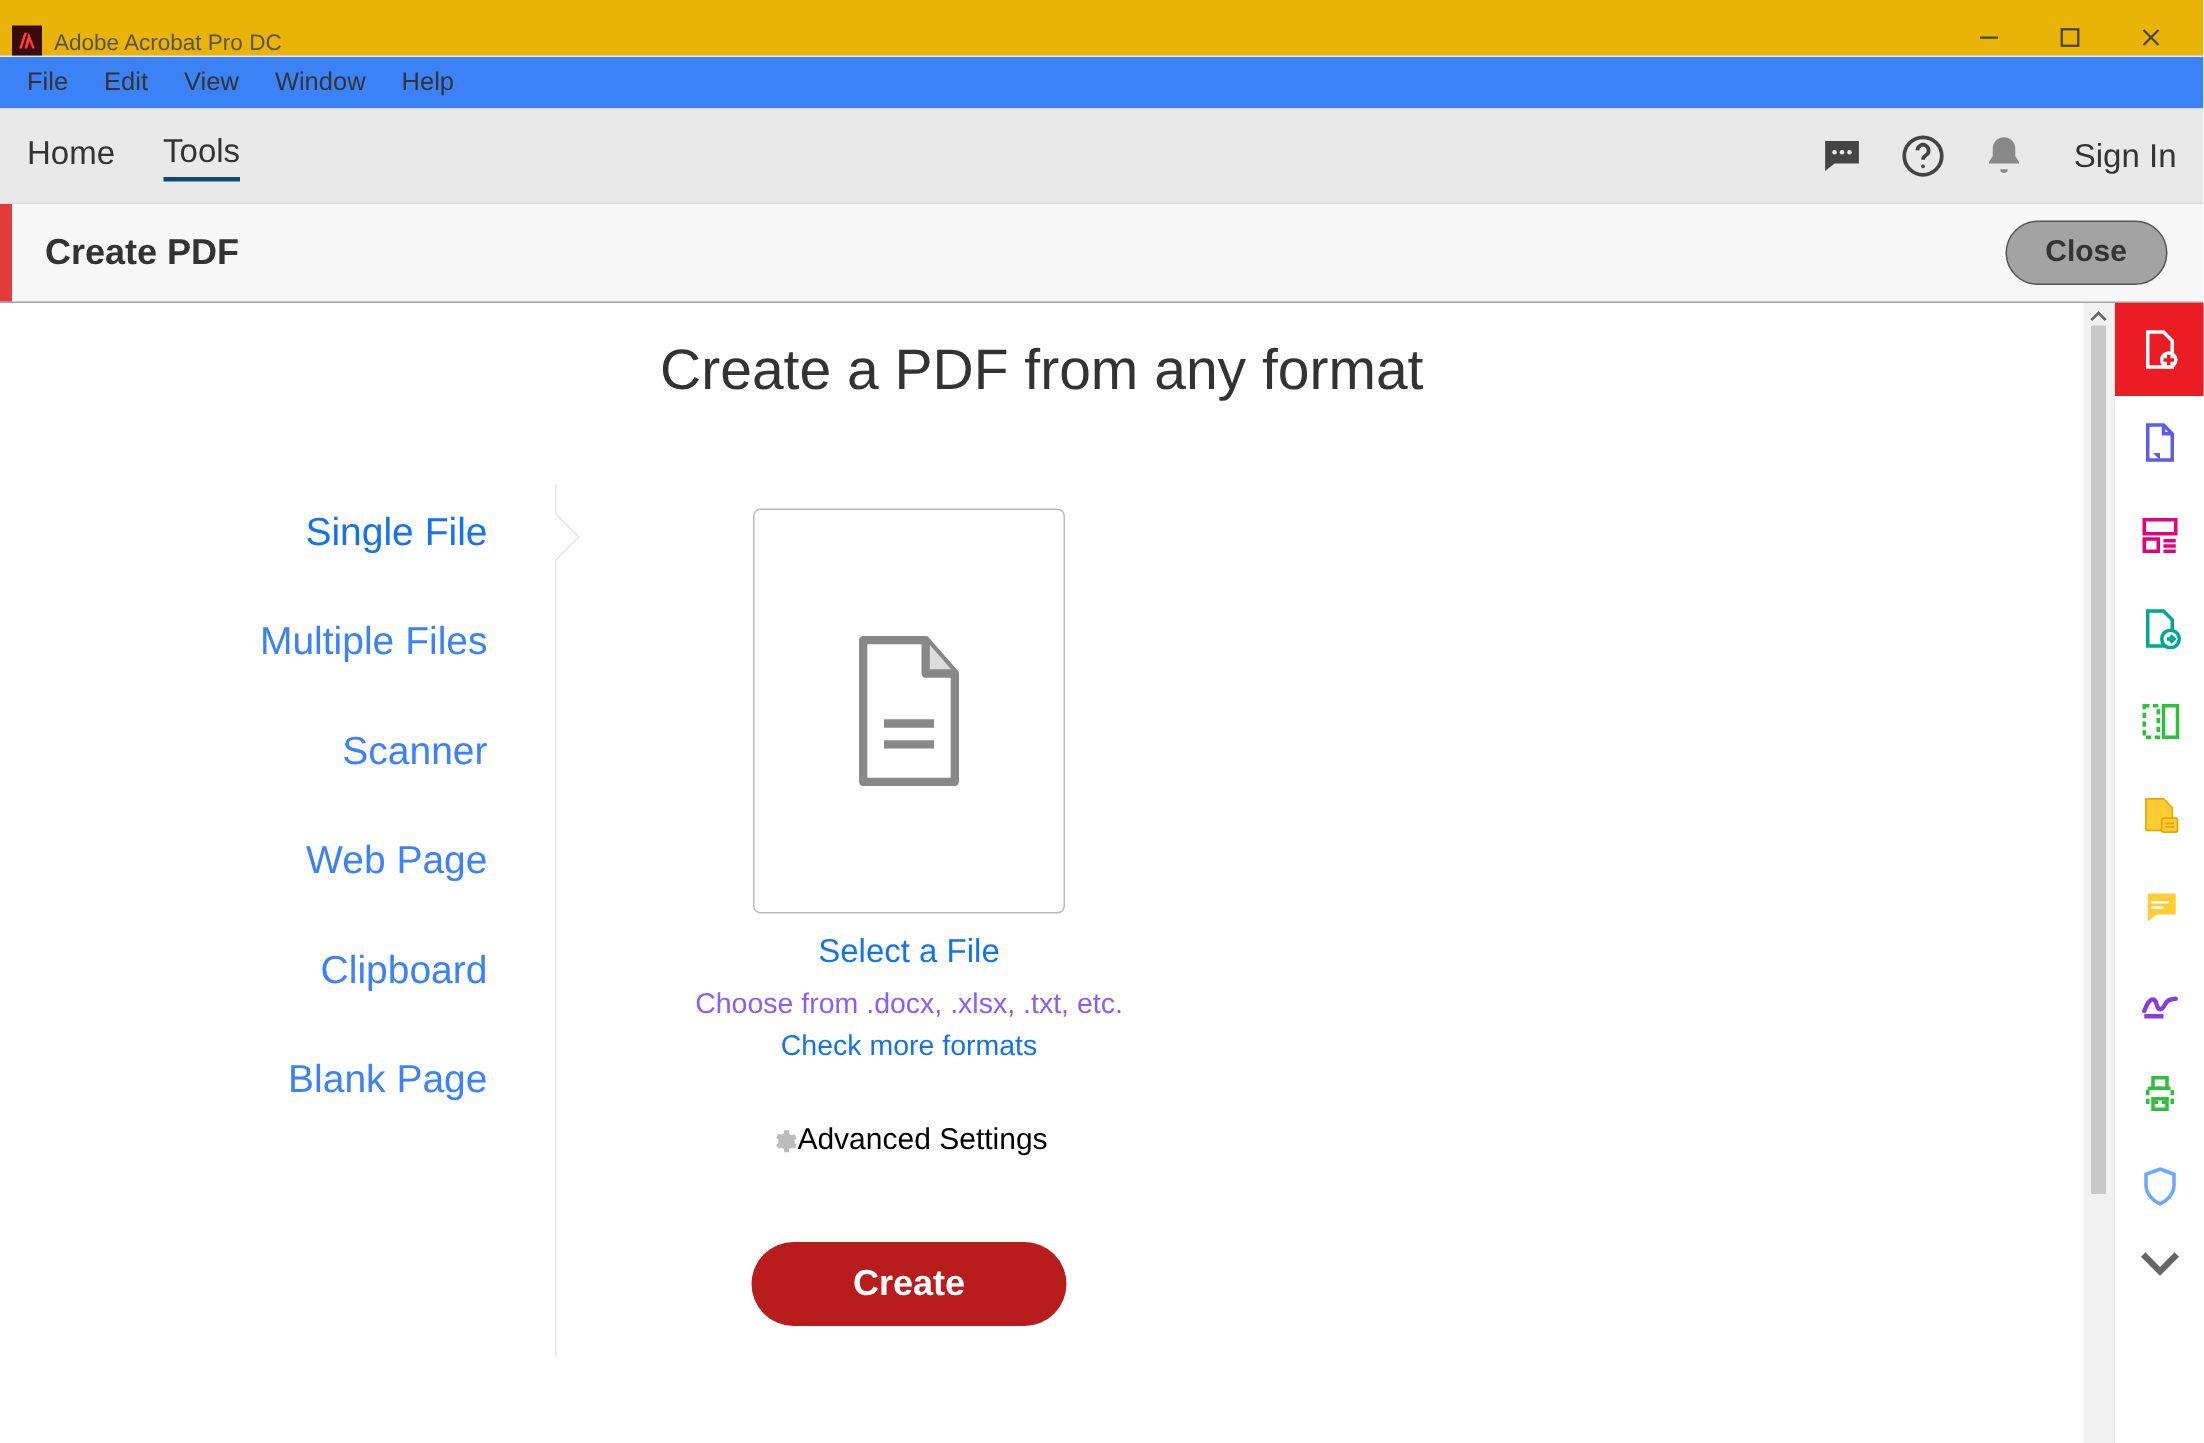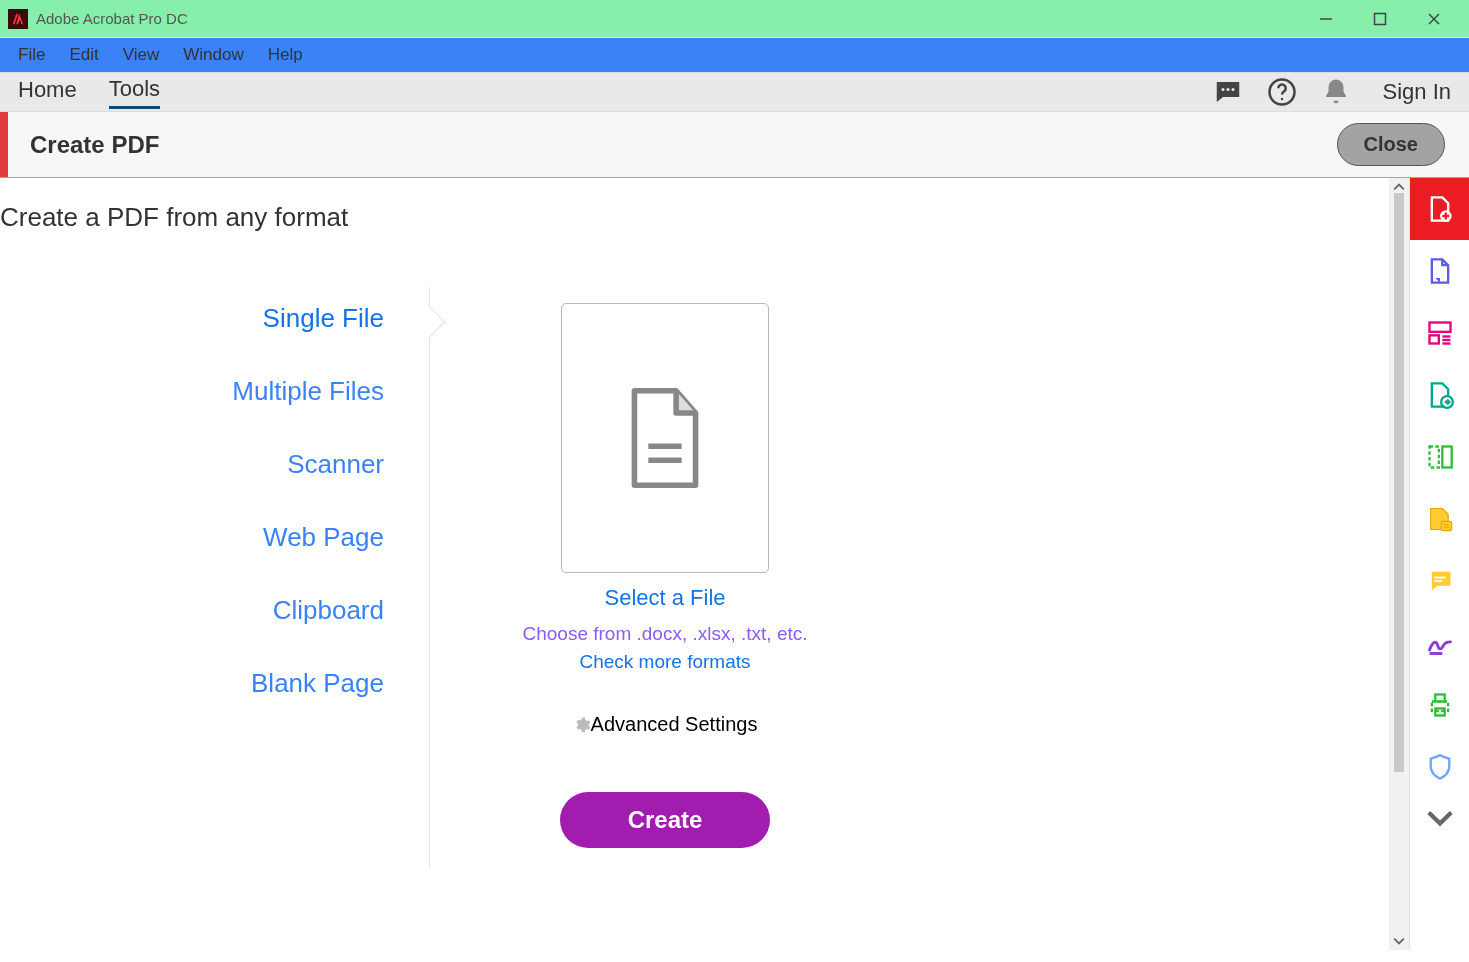--- a/index.html
+++ b/index.html
@@ -1,65 +1,65 @@
 <!DOCTYPE html>
 <html><head>
 <meta charset="utf-8">
 <style>
   * { box-sizing: border-box; margin: 0; padding: 0; font-family: "Segoe UI", Tahoma, sans-serif; }
   body { width: 1469px; height: 962px; background: #fff; overflow: hidden; }
 
   
-  .titlebar { height: 38px; display: flex; align-items: center; padding: 12px 8px; background: #86efac; border-bottom: 1px solid #e8e8e8; }
+  .titlebar { height: 38px; display: flex; align-items: flex-end; padding: 0 8px; background: #eab308; border-bottom: 1px solid #e8e8e8; }
   .app-icon { width: 20px; height: 20px; background: #3b0a0a; display:flex; align-items:center; justify-content:center; margin-right: 8px; }
   .app-icon svg { width: 14px; height: 14px; }
   .app-title { font-size: 15px; color: #555; flex: 1; }
   .win-controls { display: flex; gap: 30px; margin-right: 15px; }
   .win-btn { width: 24px; height: 24px; display:flex; align-items:center; justify-content:center; color:#555; cursor:pointer; }
 
   
   .menubar { height: 34px; display: flex; align-items: center; padding: 0 6px; background: #3b82f6; }
   .menubar .mitem { padding: 6px 12px; font-size: 17px; color: #333; cursor: pointer; }
 
   
-  .navbar { height: 40px; background: #e9e9e9; display:flex; align-items:center; padding: 16px 18px; border-top:1px solid #dcdcdc; border-bottom:1px solid #dcdcdc; }
+  .navbar { height: 64px; background: #e9e9e9; display:flex; align-items:center; padding: 16px 18px; border-top:1px solid #dcdcdc; border-bottom:1px solid #dcdcdc; }
   .navbar .tab { font-size: 22px; color: #333; margin-right: 32px; padding-bottom: 4px; cursor:pointer; }
   .navbar .tab.active { border-bottom: 3px solid #0c4a6e; font-weight: 500; }
   .navbar .spacer { flex:1; }
   .nav-icon { width: 30px; height: 30px; display:flex; align-items:center; justify-content:center; margin: 0 12px; cursor:pointer; color:#555; }
   .signin { font-size: 22px; color: #333; margin-left: 20px; cursor:pointer; }
 
   
   .subheader { height: 66px; display:flex; align-items:center; padding: 0 24px; background: #f7f7f7; border-bottom: 1px solid #a3a3a3; position:relative; }
   .red-accent { position:absolute; left:0; top:0; bottom:0; width:8px; background:#e23b3b; }
   .subheader-title { font-size: 24px; font-weight: 600; color: #333; margin-left: 6px; }
   .close-btn { margin-left:auto; border:1px solid #555; border-radius: 24px; padding: 9px 26px; font-size: 20px; font-weight:600; color:#333; cursor:pointer; background:#a3a3a3; }
 
   
   .main-wrap { display:flex; height: calc(962px - 38px - 34px - 52px - 66px); }
   .main { flex:1; position:relative; padding: 20px 0 0 0; overflow:hidden; }
-  .page-title { font-size: 26px; color:#333; margin-top: 4px; }
+  .page-title { font-size: 38px; color:#333; text-align:center; margin-top: 4px; }
 
   .content { display:flex; margin-top: 70px; }
-  .src-list { width: 430px; display:flex; flex-direction:column; align-items:flex-end; padding-right: 46px; position:relative; }
+  .src-list { width: 371px; display:flex; flex-direction:column; align-items:flex-end; padding-right: 46px; position:relative; }
   .src-list .item { font-size: 26px; color:#3b82f6; margin-bottom: 42px; cursor:pointer; }
   .src-list .item.active { color:#1473e6; }
   .src-divider { position:absolute; right:0; top:-16px; bottom:-20px; width:1px; background:#e4e4e4; }
   .notch { position:absolute; right:-11px; top:8px; width:22px; height:22px; background:#fff; border-top:1px solid #e4e4e4; border-right:1px solid #e4e4e4; transform:rotate(45deg); }
 
   .center-col { flex:1; display:flex; flex-direction:column; align-items:flex-start; padding-left: 90px; }
   .file-box { width: 208px; height: 270px; border:1px solid #b9b9b9; border-radius:5px; display:flex; align-items:center; justify-content:center; cursor:pointer; background:#fff; }
   .file-box svg { width: 84px; height: 100px; }
   .select-file { font-size: 22px; color:#1473e6; margin-top: 12px; cursor:pointer; width:208px; text-align:center; }
   .choose-hint { font-size: 19px; color:#8b5cf6; margin-top: 12px; }
   .more-formats { font-size: 19px; color:#1473e6; margin-top: 6px; cursor:pointer; width:290px; text-align:center; }
   .choose-hint { width:290px; text-align:center; }
   .center-col-inner { display:flex; flex-direction:column; align-items:center; }
   .adv-settings { display:flex; align-items:center; color:#000000; font-size:20px; margin-top: 40px; cursor:default; }
-  .create-btn { margin-top: 56px; background:#a21caf; color:#fff; border:none; border-radius: 30px; padding: 14px 68px; font-size: 24px; font-weight:600; cursor:pointer; }
+  .create-btn { margin-top: 56px; background:#b91c1c; color:#fff; border:none; border-radius: 30px; padding: 14px 68px; font-size: 24px; font-weight:600; cursor:pointer; }
 
   
   .vscroll { width: 20px; background:#f1f1f1; display:flex; flex-direction:column; align-items:center; padding: 3px 0; }
   .vscroll .arrow { width:12px; height:12px; color:#666; cursor:pointer; }
   .vscroll .track { flex:1; width:10px; background:#f1f1f1; position:relative; }
   .vscroll .thumb { position:absolute; top:0; left:0; right:0; height:78%; background:#c8c8c8; border-radius:0; }
 
   
   .tool-rail { width: 60px; background:#fff; border-left:1px solid #e3e3e3; display:flex; flex-direction:column; align-items:center; }
   .tool-rail .tool { width:60px; height:62px; display:flex; align-items:center; justify-content:center; cursor:pointer; }

